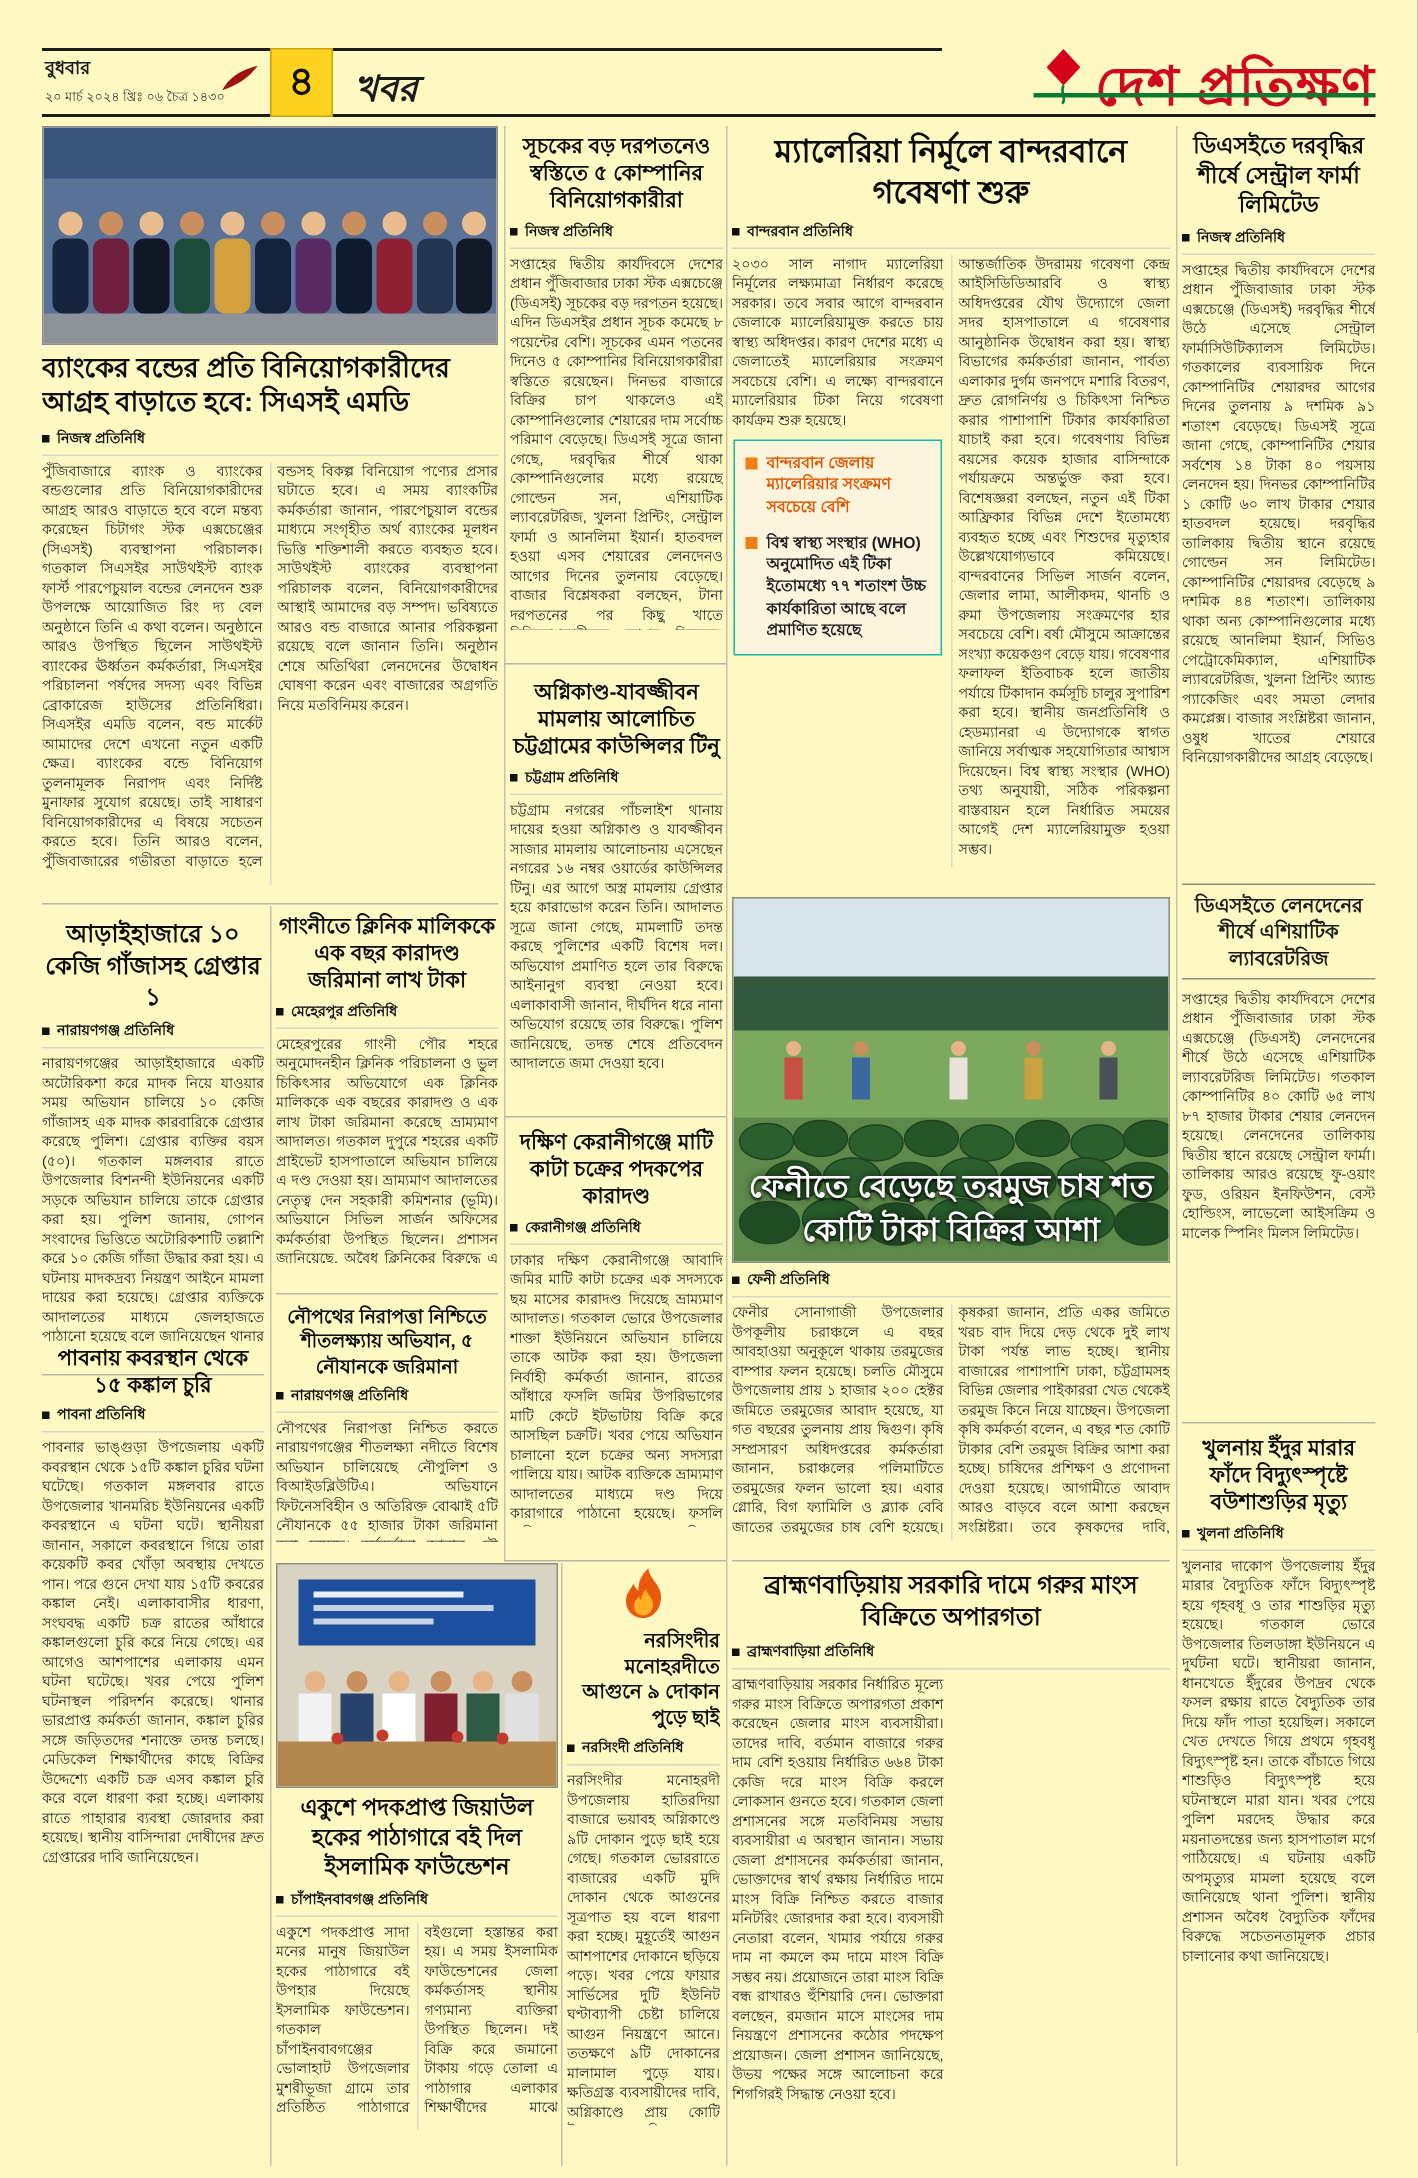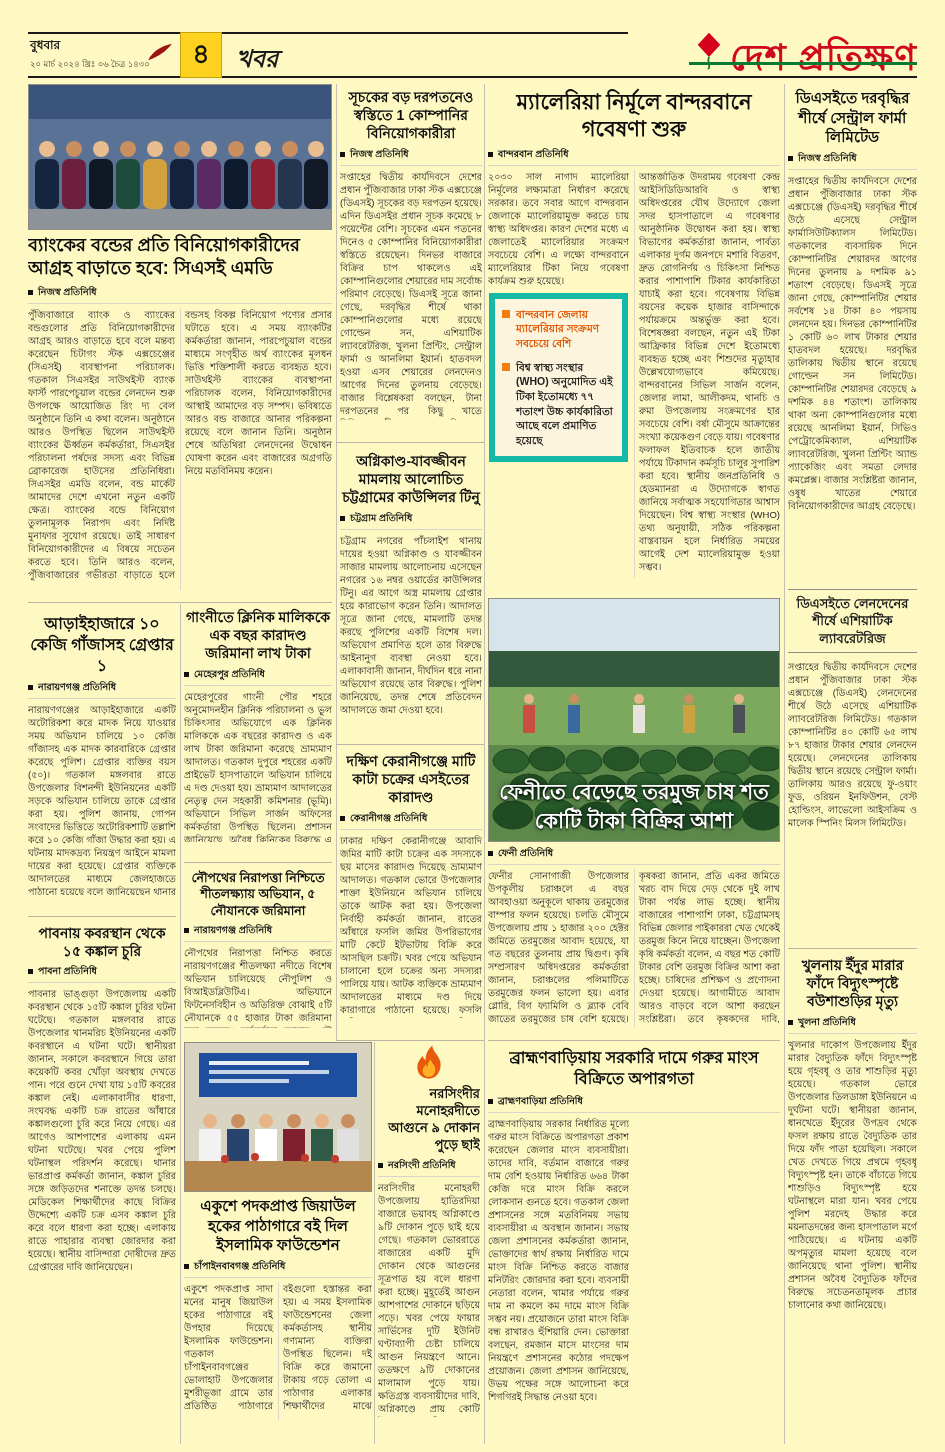--- a/index.html
+++ b/index.html
@@ -11,21 +11,21 @@
   .photo svg{display:block;width:100%;height:100%;}
   .hl{font-weight:700;line-height:1.3;color:#0c0c0c;margin:4px 0 2px;}
   .c{text-align:center;}
   .f21{font-size:21px;}.f18{font-size:18px;}.f16{font-size:16px;}.f15{font-size:15px;}
   .f14{font-size:14px;}.f13{font-size:13px;text-align:right;}.f12{font-size:12.5px;}
   .byline{display:flex;align-items:center;gap:5px;font-size:9.5px;font-weight:700;
           margin:4px 0 4px;color:#111;border-bottom:1px solid #d8d4c8;padding-bottom:3px;}
   .sq{width:5px;height:5px;background:#111;display:inline-block;flex:none;}
   .bodytext{font-size:9.5px;line-height:1.37;text-align:justify;color:#242424;overflow:hidden;}
   .cols-2{column-count:2;column-gap:10px;column-rule:1px solid #ddd8cb;column-fill:auto;}
-  .hbox{background:#fdf4dd;border:6px solid #14b8a6;padding:8px 7px;margin:6px 1px;break-inside:avoid;}
+  .hbox{background:#fdf4dd;border:1px solid #14b8a6;padding:8px 7px;margin:6px 1px;break-inside:avoid;}
   .hp{display:flex;gap:6px;margin-bottom:9px;font-weight:700;font-size:10.5px;line-height:1.4;}
   .hp:last-child{margin-bottom:0;}
   .osq{width:8px;height:8px;background:#f07f13;margin-top:3px;flex:none;}
   .hp-orange{color:#e05500;}
   .hp-dark{color:#1d1d1d;}
   .subhead{font-size:13px;font-weight:700;text-align:center;line-height:1.35;
            border-top:1px solid #8f8c83;border-bottom:1px solid #8f8c83;padding:5px 0;margin:7px 0;}
   .vline{position:absolute;width:1px;background:#c4c0b2;}
   .hline{position:absolute;height:1px;background:#b9b4a6;}
   
@@ -123,21 +123,21 @@
     </figure>
     <h2 class="hl f18">ব্যাংকের বন্ডের প্রতি বিনিয়োগকারীদের আগ্রহ বাড়াতে হবে: সিএসই এমডি</h2>
     <div class="byline">
       <span class="sq"></span>
       <span>নিজস্ব প্রতিনিধি</span>
     </div>
     <div class="bodytext cols-2" style="height:282px">পুঁজিবাজারে ব্যাংক ও ব্যাংকের বন্ডগুলোর প্রতি বিনিয়োগকারীদের আগ্রহ আরও বাড়াতে হবে বলে মন্তব্য করেছেন চিটাগং স্টক এক্সচেঞ্জের (সিএসই) ব্যবস্থাপনা পরিচালক। গতকাল সিএসইর সাউথইস্ট ব্যাংক ফার্স্ট পারপেচুয়াল বন্ডের লেনদেন শুরু উপলক্ষে আয়োজিত রিং দ্য বেল অনুষ্ঠানে তিনি এ কথা বলেন। অনুষ্ঠানে আরও উপস্থিত ছিলেন সাউথইস্ট ব্যাংকের ঊর্ধ্বতন কর্মকর্তারা, সিএসইর পরিচালনা পর্ষদের সদস্য এবং বিভিন্ন ব্রোকারেজ হাউসের প্রতিনিধিরা। সিএসইর এমডি বলেন, বন্ড মার্কেট আমাদের দেশে এখনো নতুন একটি ক্ষেত্র। ব্যাংকের বন্ডে বিনিয়োগ তুলনামূলক নিরাপদ এবং নির্দিষ্ট মুনাফার সুযোগ রয়েছে। তাই সাধারণ বিনিয়োগকারীদের এ বিষয়ে সচেতন করতে হবে। তিনি আরও বলেন, পুঁজিবাজারের গভীরতা বাড়াতে হলে বন্ডসহ বিকল্প বিনিয়োগ পণ্যের প্রসার ঘটাতে হবে। এ সময় ব্যাংকটির কর্মকর্তারা জানান, পারপেচুয়াল বন্ডের মাধ্যমে সংগৃহীত অর্থ ব্যাংকের মূলধন ভিত্তি শক্তিশালী করতে ব্যবহৃত হবে। সাউথইস্ট ব্যাংকের ব্যবস্থাপনা পরিচালক বলেন, বিনিয়োগকারীদের আস্থাই আমাদের বড় সম্পদ। ভবিষ্যতে আরও বন্ড বাজারে আনার পরিকল্পনা রয়েছে বলে জানান তিনি। অনুষ্ঠান শেষে অতিথিরা লেনদেনের উদ্বোধন ঘোষণা করেন এবং বাজারের অগ্রগতি নিয়ে মতবিনিময় করেন।</div>
   </section>
 
   <section class="article" style="left:340px;top:84px;width:142px;height:354px">
-    <h2 class="hl f14 c">সূচকের বড় দরপতনেও স্বস্তিতে 1 কোম্পানির বিনিয়োগকারীরা</h2>
+    <h2 class="hl f14 c">সূচকের বড় দরপতনেও স্বস্তিতে ৫ কোম্পানির বিনিয়োগকারীরা</h2>
     <div class="byline">
       <span class="sq"></span>
       <span>নিজস্ব প্রতিনিধি</span>
     </div>
     <div class="bodytext" style="height:250px">সপ্তাহের দ্বিতীয় কার্যদিবসে দেশের প্রধান পুঁজিবাজার ঢাকা স্টক এক্সচেঞ্জে (ডিএসই) সূচকের বড় দরপতন হয়েছে। এদিন ডিএসইর প্রধান সূচক কমেছে ৮ পয়েন্টের বেশি। সূচকের এমন পতনের দিনেও ৫ কোম্পানির বিনিয়োগকারীরা স্বস্তিতে রয়েছেন। দিনভর বাজারে বিক্রির চাপ থাকলেও এই কোম্পানিগুলোর শেয়ারের দাম সর্বোচ্চ পরিমাণ বেড়েছে। ডিএসই সূত্রে জানা গেছে, দরবৃদ্ধির শীর্ষে থাকা কোম্পানিগুলোর মধ্যে রয়েছে গোল্ডেন সন, এশিয়াটিক ল্যাবরেটরিজ, খুলনা প্রিন্টিং, সেন্ট্রাল ফার্মা ও আনলিমা ইয়ার্ন। হাতবদল হওয়া এসব শেয়ারের লেনদেনও আগের দিনের তুলনায় বেড়েছে। বাজার বিশ্লেষকরা বলছেন, টানা দরপতনের পর কিছু খাতে বিনিয়োগকারীদের আগ্রহ ফিরেছে। তবে সার্বিক বাজারে লেনদেন এখনো প্রত্যাশার তুলনায় কম।</div>
   </section>
 
   <section class="article" style="left:488px;top:84px;width:292px;height:510px">
     <h2 class="hl f21 c">ম্যালেরিয়া নির্মূলে বান্দরবানে গবেষণা শুরু</h2>
     <div class="byline">
@@ -182,21 +182,21 @@
 
   <section class="article" style="left:28px;top:610px;width:148px;height:302px">
     <h2 class="hl f16 c">আড়াইহাজারে ১০ কেজি গাঁজাসহ গ্রেপ্তার ১</h2>
     <div class="byline">
       <span class="sq"></span>
       <span>নারায়ণগঞ্জ প্রতিনিধি</span>
     </div>
     <div class="bodytext" style="height:192px">নারায়ণগঞ্জের আড়াইহাজারে একটি অটোরিকশা করে মাদক নিয়ে যাওয়ার সময় অভিযান চালিয়ে ১০ কেজি গাঁজাসহ এক মাদক কারবারিকে গ্রেপ্তার করেছে পুলিশ। গ্রেপ্তার ব্যক্তির বয়স (৫০)। গতকাল মঙ্গলবার রাতে উপজেলার বিশনন্দী ইউনিয়নের একটি সড়কে অভিযান চালিয়ে তাকে গ্রেপ্তার করা হয়। পুলিশ জানায়, গোপন সংবাদের ভিত্তিতে অটোরিকশাটি তল্লাশি করে ১০ কেজি গাঁজা উদ্ধার করা হয়। এ ঘটনায় মাদকদ্রব্য নিয়ন্ত্রণ আইনে মামলা দায়ের করা হয়েছে। গ্রেপ্তার ব্যক্তিকে আদালতের মাধ্যমে জেলহাজতে পাঠানো হয়েছে বলে জানিয়েছেন থানার ভারপ্রাপ্ত কর্মকর্তা (ওসি)।</div>
   </section>
 
-  <section class="article" style="left:28px;top:920px;width:148px;height:524px">
+  <section class="article" style="left:28px;top:892px;width:148px;height:524px">
     <h2 class="hl f14 c">পাবনায় কবরস্থান থেকে ১৫ কঙ্কাল চুরি</h2>
     <div class="byline">
       <span class="sq"></span>
       <span>পাবনা প্রতিনিধি</span>
     </div>
     <div class="bodytext" style="height:440px">পাবনার ভাঙ্গুড়া উপজেলায় একটি কবরস্থান থেকে ১৫টি কঙ্কাল চুরির ঘটনা ঘটেছে। গতকাল মঙ্গলবার রাতে উপজেলার খানমরিচ ইউনিয়নের একটি কবরস্থানে এ ঘটনা ঘটে। স্থানীয়রা জানান, সকালে কবরস্থানে গিয়ে তারা কয়েকটি কবর খোঁড়া অবস্থায় দেখতে পান। পরে গুনে দেখা যায় ১৫টি কবরের কঙ্কাল নেই। এলাকাবাসীর ধারণা, সংঘবদ্ধ একটি চক্র রাতের আঁধারে কঙ্কালগুলো চুরি করে নিয়ে গেছে। এর আগেও আশপাশের এলাকায় এমন ঘটনা ঘটেছে। খবর পেয়ে পুলিশ ঘটনাস্থল পরিদর্শন করেছে। থানার ভারপ্রাপ্ত কর্মকর্তা জানান, কঙ্কাল চুরির সঙ্গে জড়িতদের শনাক্তে তদন্ত চলছে। মেডিকেল শিক্ষার্থীদের কাছে বিক্রির উদ্দেশ্যে একটি চক্র এসব কঙ্কাল চুরি করে বলে ধারণা করা হচ্ছে। এলাকায় রাতে পাহারার ব্যবস্থা জোরদার করা হয়েছে। স্থানীয় বাসিন্দারা দোষীদের দ্রুত গ্রেপ্তারের দাবি জানিয়েছেন।</div>
   </section>
 
   <section class="article" style="left:184px;top:604px;width:148px;height:256px">
     <h2 class="hl f14 c">গাংনীতে ক্লিনিক মালিককে এক বছর কারাদণ্ড জরিমানা লাখ টাকা</h2>
@@ -219,21 +219,21 @@
   <section class="article" style="left:340px;top:448px;width:142px;height:292px">
     <h2 class="hl f14 c">অগ্নিকাণ্ড-যাবজ্জীবন মামলায় আলোচিত চট্টগ্রামের কাউন্সিলর টিনু</h2>
     <div class="byline">
       <span class="sq"></span>
       <span>চট্টগ্রাম প্রতিনিধি</span>
     </div>
     <div class="bodytext" style="height:188px">চট্টগ্রাম নগরের পাঁচলাইশ থানায় দায়ের হওয়া অগ্নিকাণ্ড ও যাবজ্জীবন সাজার মামলায় আলোচনায় এসেছেন নগরের ১৬ নম্বর ওয়ার্ডের কাউন্সিলর টিনু। এর আগে অস্ত্র মামলায় গ্রেপ্তার হয়ে কারাভোগ করেন তিনি। আদালত সূত্রে জানা গেছে, মামলাটি তদন্ত করছে পুলিশের একটি বিশেষ দল। অভিযোগ প্রমাণিত হলে তার বিরুদ্ধে আইনানুগ ব্যবস্থা নেওয়া হবে। এলাকাবাসী জানান, দীর্ঘদিন ধরে নানা অভিযোগ রয়েছে তার বিরুদ্ধে। পুলিশ জানিয়েছে, তদন্ত শেষে প্রতিবেদন আদালতে জমা দেওয়া হবে।</div>
   </section>
 
   <section class="article" style="left:340px;top:748px;width:142px;height:288px">
-    <h2 class="hl f14 c">দক্ষিণ কেরানীগঞ্জে মাটি কাটা চক্রের এসইতের কারাদণ্ড</h2>
+    <h2 class="hl f14 c">দক্ষিণ কেরানীগঞ্জে মাটি কাটা চক্রের পদকপের কারাদণ্ড</h2>
     <div class="byline">
       <span class="sq"></span>
       <span>কেরানীগঞ্জ প্রতিনিধি</span>
     </div>
     <div class="bodytext" style="height:184px">ঢাকার দক্ষিণ কেরানীগঞ্জে আবাদি জমির মাটি কাটা চক্রের এক সদস্যকে ছয় মাসের কারাদণ্ড দিয়েছে ভ্রাম্যমাণ আদালত। গতকাল ভোরে উপজেলার শাক্তা ইউনিয়নে অভিযান চালিয়ে তাকে আটক করা হয়। উপজেলা নির্বাহী কর্মকর্তা জানান, রাতের আঁধারে ফসলি জমির উপরিভাগের মাটি কেটে ইটভাটায় বিক্রি করে আসছিল চক্রটি। খবর পেয়ে অভিযান চালানো হলে চক্রের অন্য সদস্যরা পালিয়ে যায়। আটক ব্যক্তিকে ভ্রাম্যমাণ আদালতের মাধ্যমে দণ্ড দিয়ে কারাগারে পাঠানো হয়েছে। ফসলি জমি রক্ষায় এ ধরনের অভিযান অব্যাহত থাকবে বলে জানায় প্রশাসন।</div>
   </section>
 
   <section class="article" style="left:488px;top:598px;width:292px;height:442px">
     <figure class="photo wm-wrap" style="height:244px">
       <svg viewBox="0 0 290 242" preserveAspectRatio="none">

